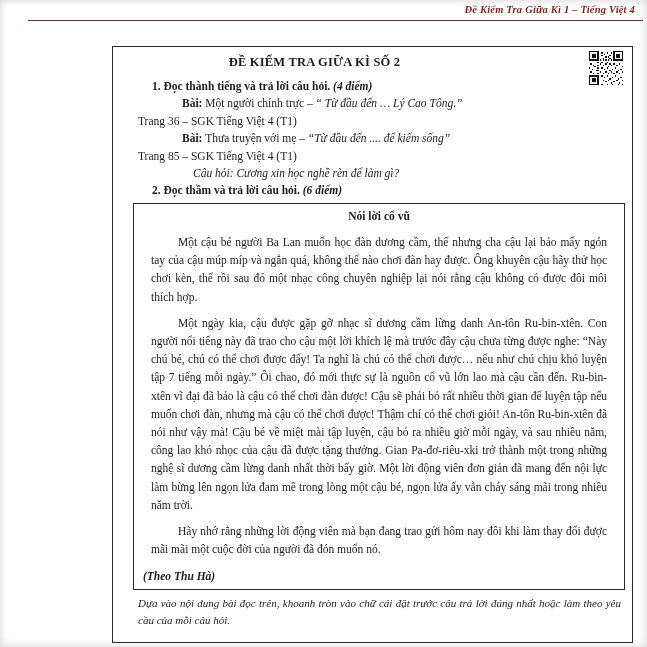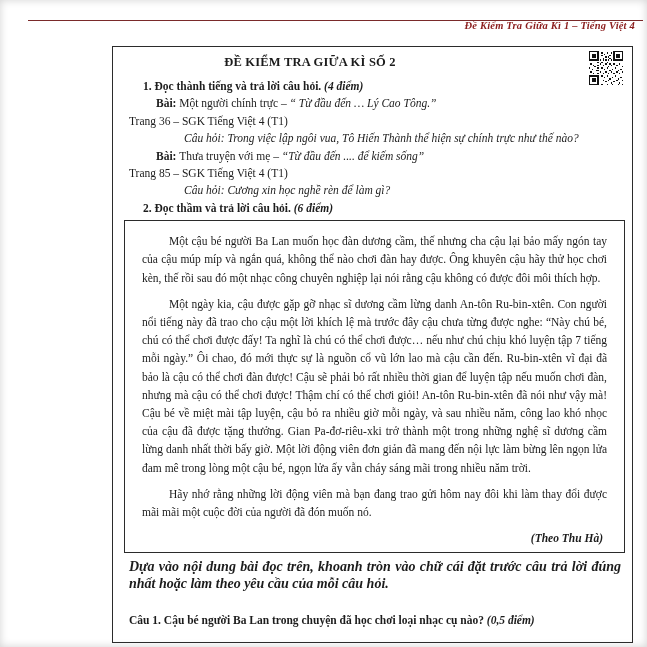--- a/index.html
+++ b/index.html
@@ -6,59 +6,59 @@
   .page{
     position:relative;
     width:647px;height:647px;
     background:#ffffff;
     overflow:hidden;
     font-family:"Liberation Serif","DejaVu Serif",serif;
     color:#1c1c1c;
     box-shadow:inset 0 0 8px rgba(0,0,0,.18);
   }
   .page-header{
-    position:absolute;top:20px;right:12px;
+    position:absolute;top:4px;right:12px;
     font-size:10.5px;font-weight:bold;font-style:italic;
     color:#8b1d1d;letter-spacing:.2px;
   }
   .header-rule{
     position:absolute;top:20px;left:28px;right:4px;
     border-top:1.6px solid #7a2a2a;
   }
   .exam-box{
     position:absolute;top:46px;left:112px;right:14px;bottom:4px;
     border:1.5px solid #2b2b2b;
-    padding:6px 11px 4px 16px;
+    padding:6px 11px 4px 25px;
     overflow:hidden;
   }
   .qr{position:absolute;top:4px;right:9px;width:34px;height:34px;}
   .exam-title{
     font-weight:bold;font-size:12.5px;text-align:center;
     margin:2px 130px 8px 0;letter-spacing:.2px;
   }
   .line{font-size:11.5px;line-height:17.4px;margin:0;}
   .b{font-weight:bold;}
   .i{font-style:italic;}
   .bi{font-weight:bold;font-style:italic;}
   .ind1{margin-left:14px;}
-  .ind2{margin-left:27px;}
+  .ind2{margin-left:44px;}
   .ind3{}
   .ind4{margin-left:55px;}
   .story{
     border:1.3px solid #2b2b2b;
     margin:3px -4px 5px -5px;
     padding:3px 9px 4px 9px;
     font-size:11.5px;line-height:18.2px;
   }
   .story-title{text-align:center;font-weight:bold;margin:0 0 1px 0;}
   .story p{margin:8px;text-align:justify;text-indent:27px;}
-  .attribution{text-align:right;font-weight:bold;font-style:italic;padding-right:12px;}
+  .attribution{font-weight:bold;font-style:italic;padding-right:12px;}
   .instruction{
-    font-style:italic;font-size:14px;line-height:17px;
-    text-align:justify;margin:4px 0 0 0;font-weight:bold;
+    font-style:italic;font-size:11px;line-height:17px;
+    text-align:justify;margin:4px 0 0 0;
   }
   .q1{margin-top:20px;}
 </style>
 </head>
 <body>
 
 <div class="page">
 
   <div class="page-header">
     <span>Đề Kiểm Tra Giữa Kì 1 – Tiếng Việt 4</span>
@@ -93,24 +93,20 @@
       <span class="bi">(4 điểm)</span>
     </div>
 
     <div>
       <div class="line ind2">
         <span class="b">Bài:</span>
         <span>Một người chính trực</span>
         <span class="i">– “ Từ đầu đến … Lý Cao Tông.”</span>
       </div>
       <div class="line ind3">Trang 36 – SGK Tiếng Việt 4 (T1)</div>
-      <div class="line ind4">
-        <span class="i">Câu hỏi:</span>
-        <span class="i">Trong việc lập ngôi vua, Tô Hiến Thành thể hiện sự chính trực như thế nào?</span>
-      </div>
     </div>
 
     <div>
       <div class="line ind2">
         <span class="b">Bài:</span>
         <span>Thưa truyện với mẹ</span>
         <span class="i">– “Từ đầu đến .... để kiếm sống”</span>
       </div>
       <div class="line ind3">Trang 85 – SGK Tiếng Việt 4 (T1)</div>
       <div class="line ind4">
@@ -118,20 +114,21 @@
         <span class="i">Cương xin học nghề rèn để làm gì?</span>
       </div>
     </div>
 
     <div class="line ind1">
       <span class="b">2. Đọc thầm và trả lời câu hỏi.</span>
       <span class="bi">(6 điểm)</span>
     </div>
 
     <div class="story">
+      <div class="story-title">Nói lời cổ vũ</div>
       <p>Một cậu bé người Ba Lan muốn học đàn dương cầm, thế nhưng cha cậu lại bảo mấy ngón tay của cậu múp míp và ngắn quá, không thể nào chơi đàn hay được. Ông khuyên cậu hãy thử học chơi kèn, thế rồi sau đó một nhạc công chuyên nghiệp lại nói rằng cậu không có được đôi môi thích hợp.</p>
       <p>Một ngày kia, cậu được gặp gỡ nhạc sĩ dương cầm lừng danh An-tôn Ru-bin-xtên. Con người nổi tiếng này đã trao cho cậu một lời khích lệ mà trước đây cậu chưa từng được nghe: “Này chú bé, chú có thể chơi được đấy! Ta nghĩ là chú có thể chơi được… nếu như chú chịu khó luyện tập 7 tiếng mỗi ngày.” Ôi chao, đó mới thực sự là nguồn cổ vũ lớn lao mà cậu cần đến. Ru-bin-xtên vĩ đại đã bảo là cậu có thể chơi đàn được! Cậu sẽ phải bỏ rất nhiều thời gian để luyện tập nếu muốn chơi đàn, nhưng mà cậu có thể chơi được! Thậm chí có thể chơi giỏi! An-tôn Ru-bin-xtên đã nói như vậy mà! Cậu bé về miệt mài tập luyện, cậu bỏ ra nhiều giờ mỗi ngày, và sau nhiều năm, công lao khó nhọc của cậu đã được tặng thưởng. Gian Pa-đơ-riêu-xki trở thành một trong những nghệ sĩ dương cầm lừng danh nhất thời bấy giờ. Một lời động viên đơn giản đã mang đến nội lực làm bừng lên ngọn lửa đam mê trong lòng một cậu bé, ngọn lửa ấy vẫn cháy sáng mãi trong nhiều năm trời.</p>
       <p>Hãy nhớ rằng những lời động viên mà bạn đang trao gửi hôm nay đôi khi làm thay đổi được mãi mãi một cuộc đời của người đã đón muốn nó.</p>
       <div class="attribution">(Theo Thu Hà)</div>
     </div>
 
     <p class="instruction">Dựa vào nội dung bài đọc trên, khoanh tròn vào chữ cái đặt trước câu trả lời đúng nhất hoặc làm theo yêu cầu của mỗi câu hỏi.</p>
 
     <div class="line q1">
       <span class="b">Câu 1.</span>

